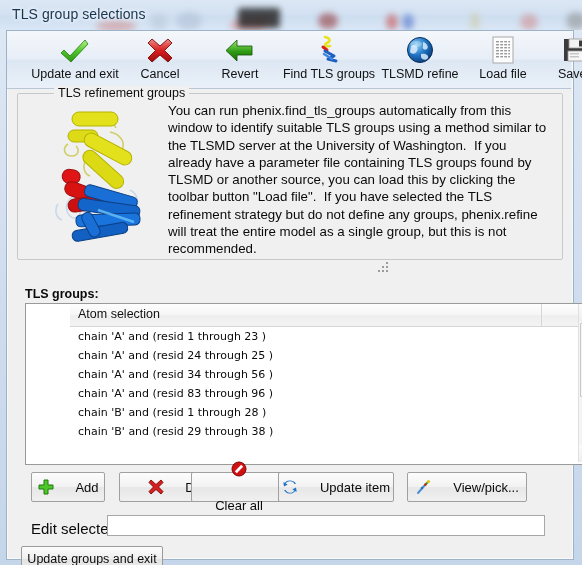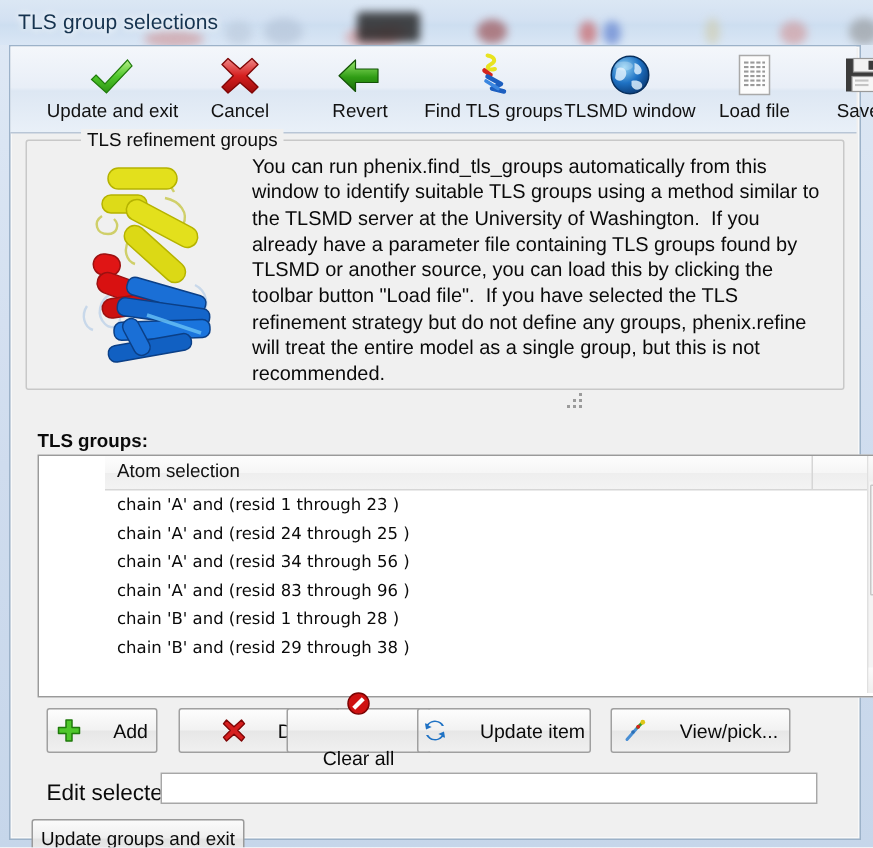--- a/index.html
+++ b/index.html
@@ -233,21 +233,21 @@
                   <stop offset="1" stop-color="#0b3c78"></stop>
             </radialGradient>
               </defs>
             <circle cx="15" cy="15" r="12.5" fill="url(#gl)" stroke="#072e5c" stroke-width="1"></circle>
             <path d="M6 11 C10 8 14 12 12 16 C10 20 6 19 5 17" fill="#d9ecfb" opacity=".85"></path>
             <path d="M18 7 C22 8 24 12 22 14 C19 16 17 13 18 11" fill="#d9ecfb" opacity=".85"></path>
             <path d="M16 19 C20 18 24 20 23 23 C21 26 17 25 16 22" fill="#d9ecfb" opacity=".85"></path>
             <ellipse cx="11" cy="9" rx="6" ry="3" fill="#ffffff" opacity=".25"></ellipse>
           </svg>
         </span>
-        <span class="lbl">TLSMD window</span>
+        <span class="lbl">TLSMD refine</span>
       </div>
 
       <div class="tbtn" style="left:450px;width:60px;">
         <span class="ico">
           <svg width="26" height="30" viewBox="0 0 26 30">
             <rect x="3" y="2" width="20" height="26" fill="#fcfcfc" stroke="#a9a9a9" stroke-width="1"></rect>
             <g fill="#9a9a9a">
               <rect x="6" y="6" width="14" height="1.4"></rect>
                 <rect x="6" y="9" width="14" height="1.4"></rect>
               <rect x="6" y="12" width="14" height="1.4"></rect>

